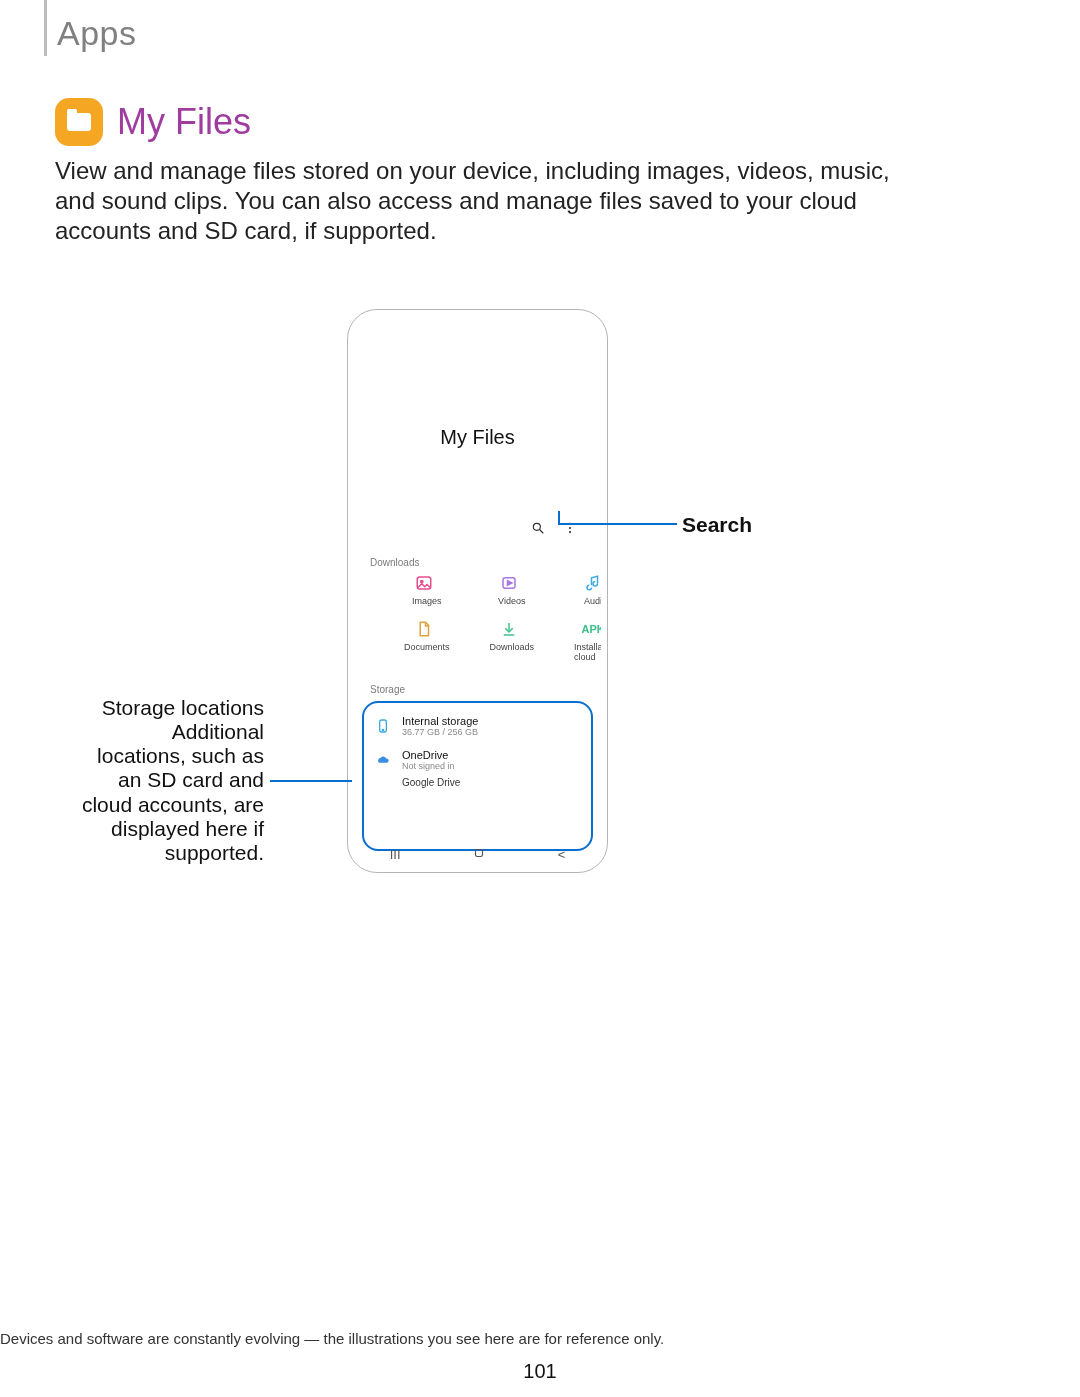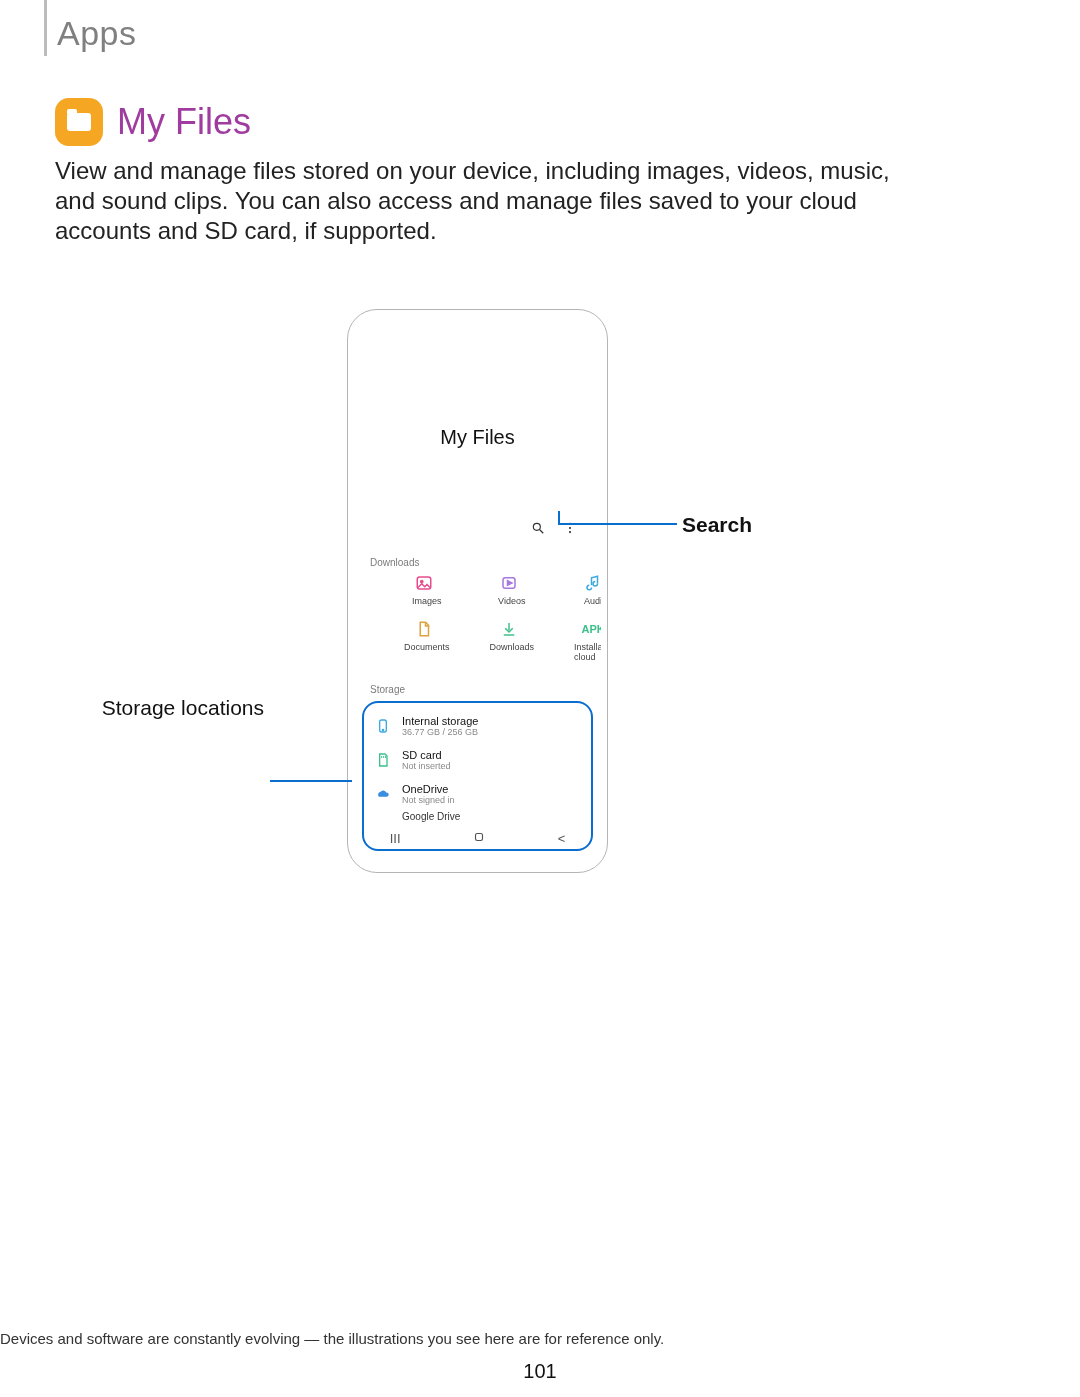--- a/index.html
+++ b/index.html
@@ -138,21 +138,21 @@
   .stor-ic {
     width: 18px; height: 18px;
     display:flex; align-items:center; justify-content:center;
   }
   .stor-txt { display:flex; flex-direction:column; }
   .stor-name { font-size: 11px; color:#111; }
   .stor-sub { font-size: 9px; color:#8a8a8a; }
   .stor-extra { font-size: 10px; color:#333; padding-left: 34px; }
   .navbar {
     position: absolute;
-    bottom: 16px; left: 0; right: 0;
+    bottom: 0; left: 0; right: 0;
     height: 24px;
     display: flex;
     justify-content: space-around;
     align-items: center;
     color: #555;
     font-size: 13px;
   }
 
   
   .callout {
@@ -291,32 +291,20 @@
               <circle cx="12" cy="18" r="1" fill="#3ca9e0"></circle>
             </svg>
         </span>
         <span class="stor-txt">
           <span class="stor-name">Internal storage</span>
           <span class="stor-sub">36.77 GB / 256 GB</span>
         </span>
       </div>
       <div class="stor-row">
         <span class="stor-ic">
-          <svg viewBox="0 0 24 24" width="16" height="16" fill="none" stroke="#3cc08a" stroke-width="2">
-              <path d="M7 3h8l3 3v15H7z"></path>
-              <path d="M10 6v3M13 6v3M16 6v3" stroke-width="1.5"></path>
-            </svg>
-        </span>
-        <span class="stor-txt">
-          <span class="stor-name">SD card</span>
-          <span class="stor-sub">Not inserted</span>
-        </span>
-      </div>
-      <div class="stor-row">
-        <span class="stor-ic">
           <svg viewBox="0 0 24 24" width="16" height="16" fill="#3a8de0">
               <path d="M6 16a4 4 0 0 1 2-7 5 5 0 0 1 9 1 3 3 0 0 1 1 6H6z"></path>
             </svg>
         </span>
         <span class="stor-txt">
           <span class="stor-name">OneDrive</span>
           <span class="stor-sub">Not signed in</span>
         </span>
       </div>
       <div class="stor-extra">Google Drive</div>
@@ -337,16 +325,17 @@
 <svg style="position:absolute;top:511px;left:559px;overflow:visible" width="123" height="18">
   <path d="M0 0 V13 H118" fill="none" stroke="#0a6ed1" stroke-width="2"></path>
 </svg>
 <div class="callout right">Search</div>
 
 <svg style="position:absolute;top:780px;left:270px;overflow:visible" width="82" height="2">
   <line x1="0" y1="1" x2="82" y2="1" stroke="#0a6ed1" stroke-width="2"></line>
 </svg>
 <div class="callout left">
   <span class="bold">Storage locations</span>
+  <span>Additional locations, such as an SD card and cloud accounts, are displayed here if supported.</span>
 </div>
 
 <div class="footer-note">Devices and software are constantly evolving — the illustrations you see here are for reference only.</div>
 <div class="page-num">101</div>
 
 </body></html>

